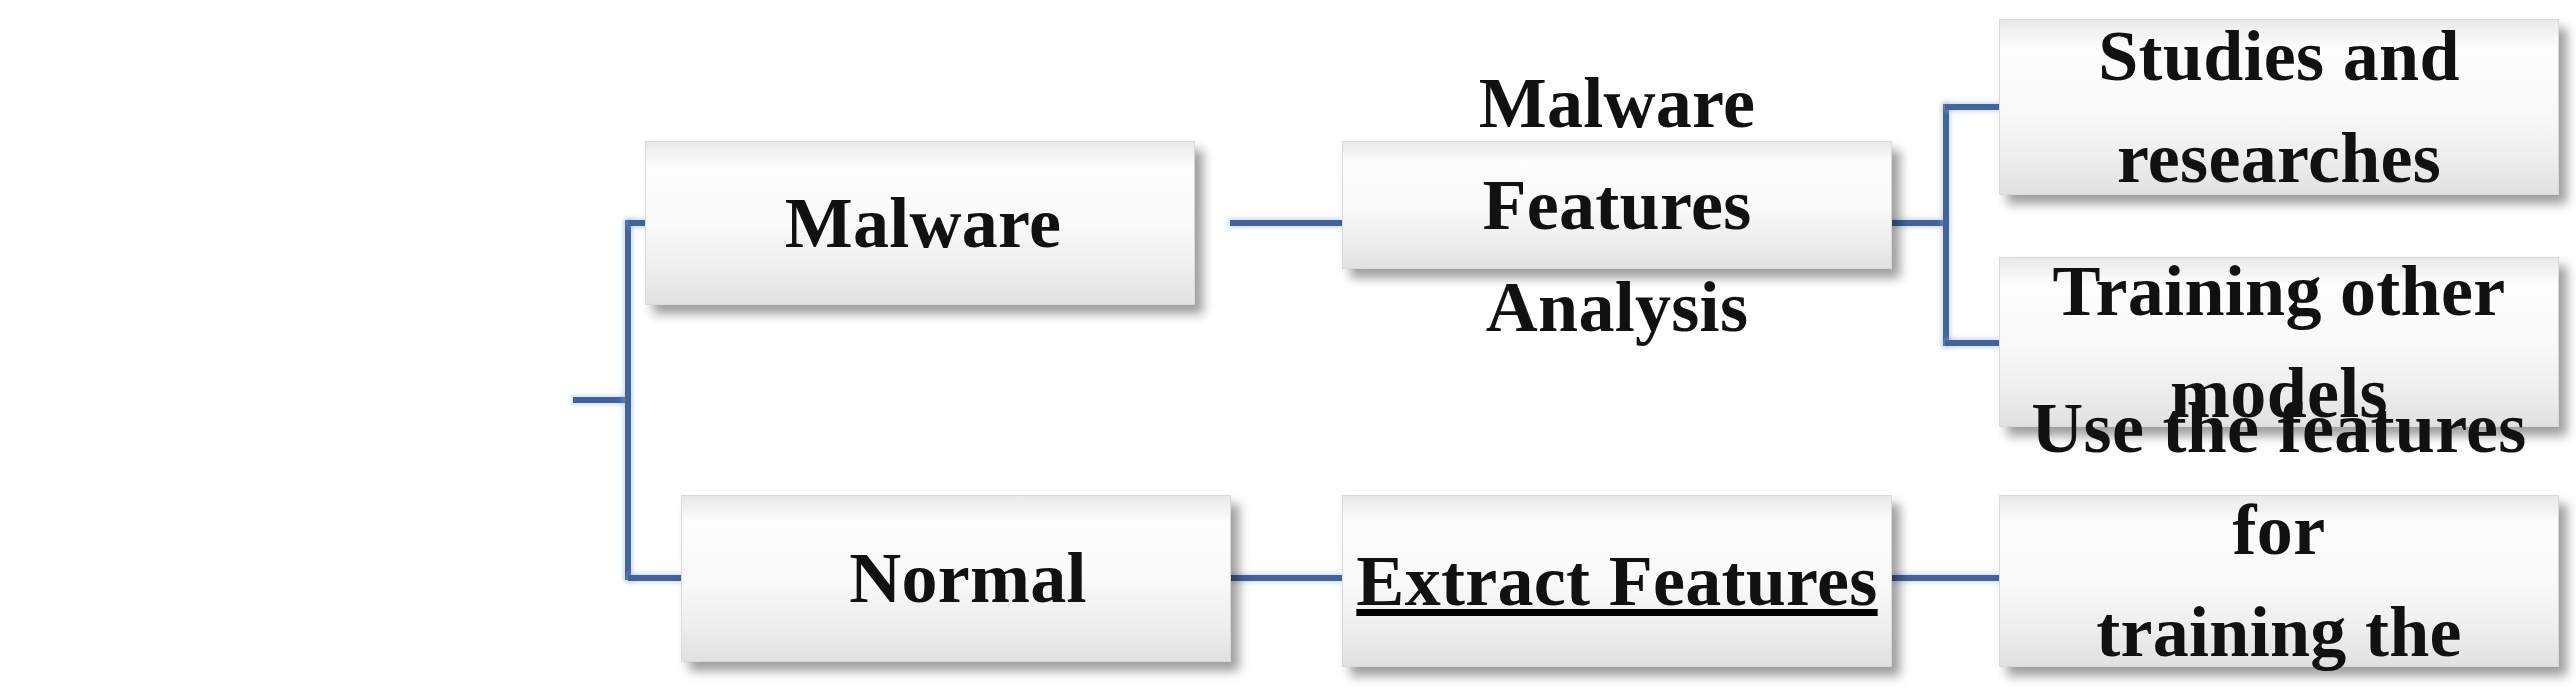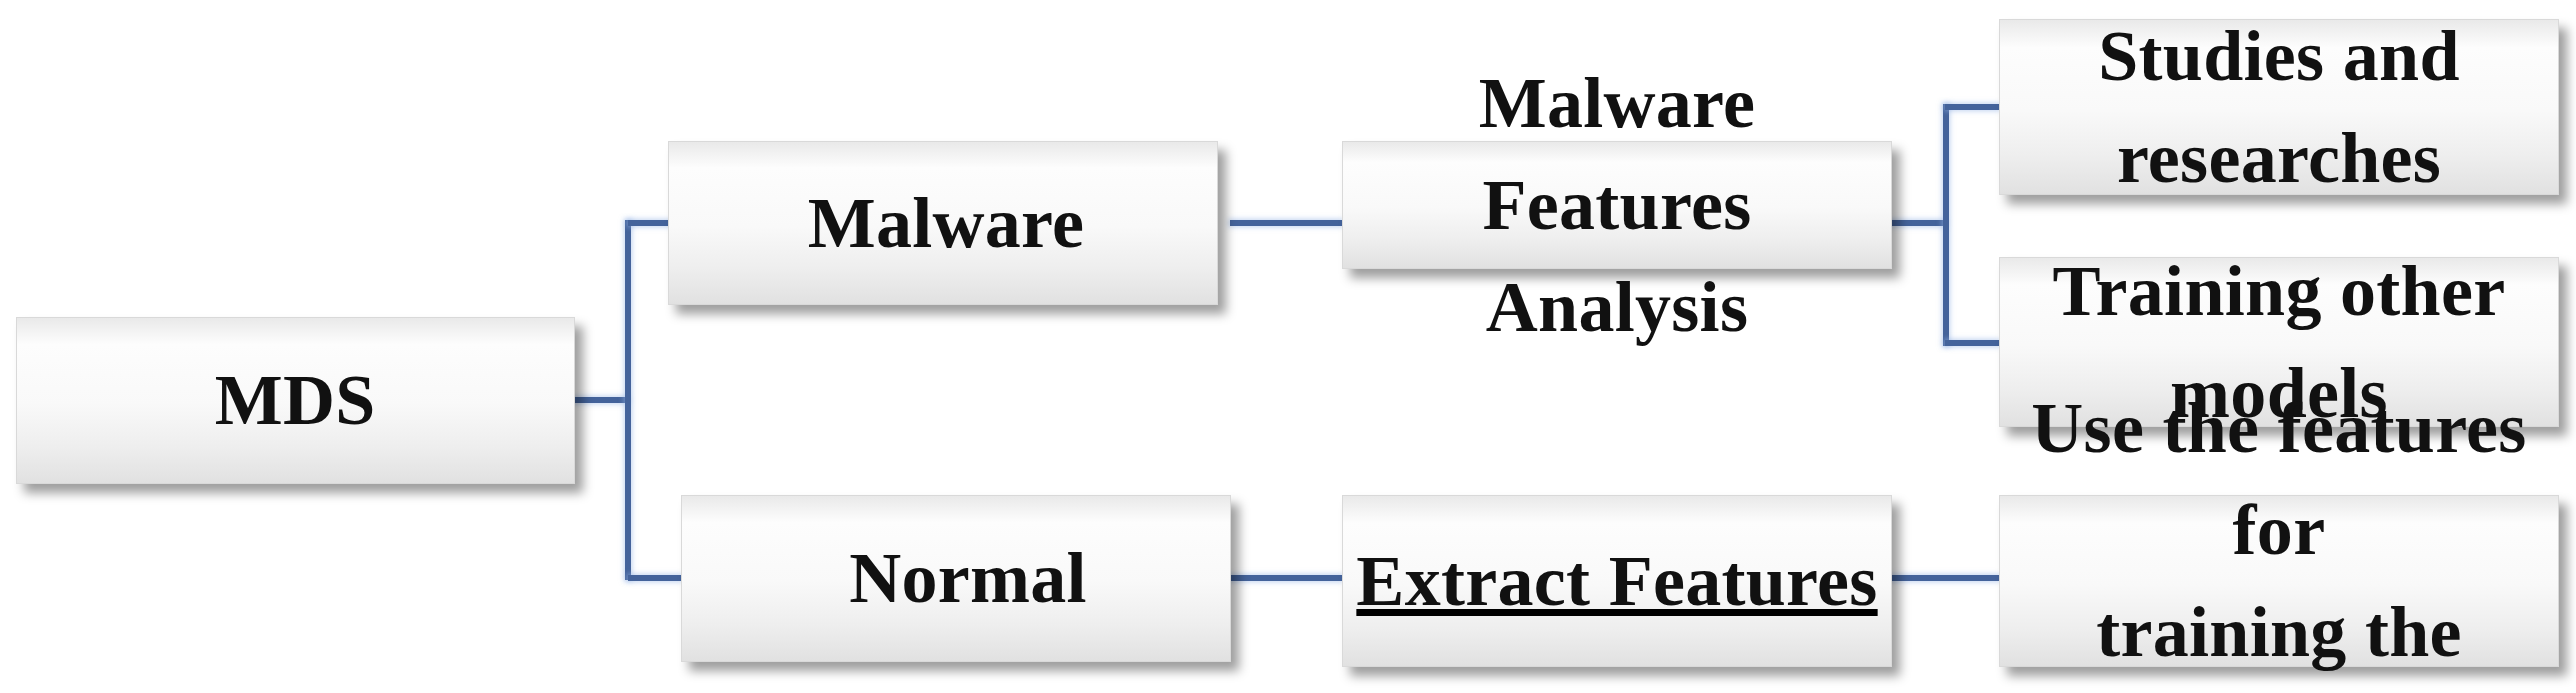--- a/index.html
+++ b/index.html
@@ -29,21 +29,21 @@
   .node-label {
     font-weight: bold;
     font-size: 72px;
     line-height: 1.42;
     color: #111111;
     text-align: center;
     white-space: pre-line;
     letter-spacing: 0.3px;
   }
   .node-mds      { left: 15.7px;   top: 317px; width: 559px; height: 167px; }
-  .node-malware  { left: 668px; top: 141px; width: 550px; height: 164px; padding-left: 6px; }
+  .node-malware  { left: 645px; top: 141px; width: 550px; height: 164px; padding-left: 6px; }
   .node-normal   { left: 681px; top: 495px; width: 550px; height: 167px; padding-left: 24px; }
   .node-mfa      { left: 1342px; top: 141px; width: 550px; height: 128px; }
   .node-extract  { left: 1342px; top: 495px; width: 550px; height: 172px; text-decoration: underline; }
   .node-studies  { left: 1999px; top: 19px;  width: 560px; height: 176px; }
   .node-training { left: 1999px; top: 257px; width: 560px; height: 170px; }
   .node-use      { left: 1999px; top: 495px; width: 560px; height: 172px; }
   
   .edge {
     position: absolute;
     background: #44639B;
@@ -71,23 +71,20 @@
   <div class="edge e-malware-in"></div>
   <div class="edge e-normal-in"></div>
   <div class="edge e-malware-mfa"></div>
   <div class="edge e-mfa-out"></div>
   <div class="edge e-right-vert"></div>
   <div class="edge e-studies-in"></div>
   <div class="edge e-training-in"></div>
   <div class="edge e-normal-ext"></div>
   <div class="edge e-ext-use"></div>
 
-  <div class="node node-mds">
-    <span class="node-label">MDS</span>
-  </div>
 
   <div class="node node-malware">
     <span class="node-label">Malware</span>
   </div>
 
   <div class="node node-normal">
     <span class="node-label">Normal</span>
   </div>
 
   <div class="node node-mfa">

